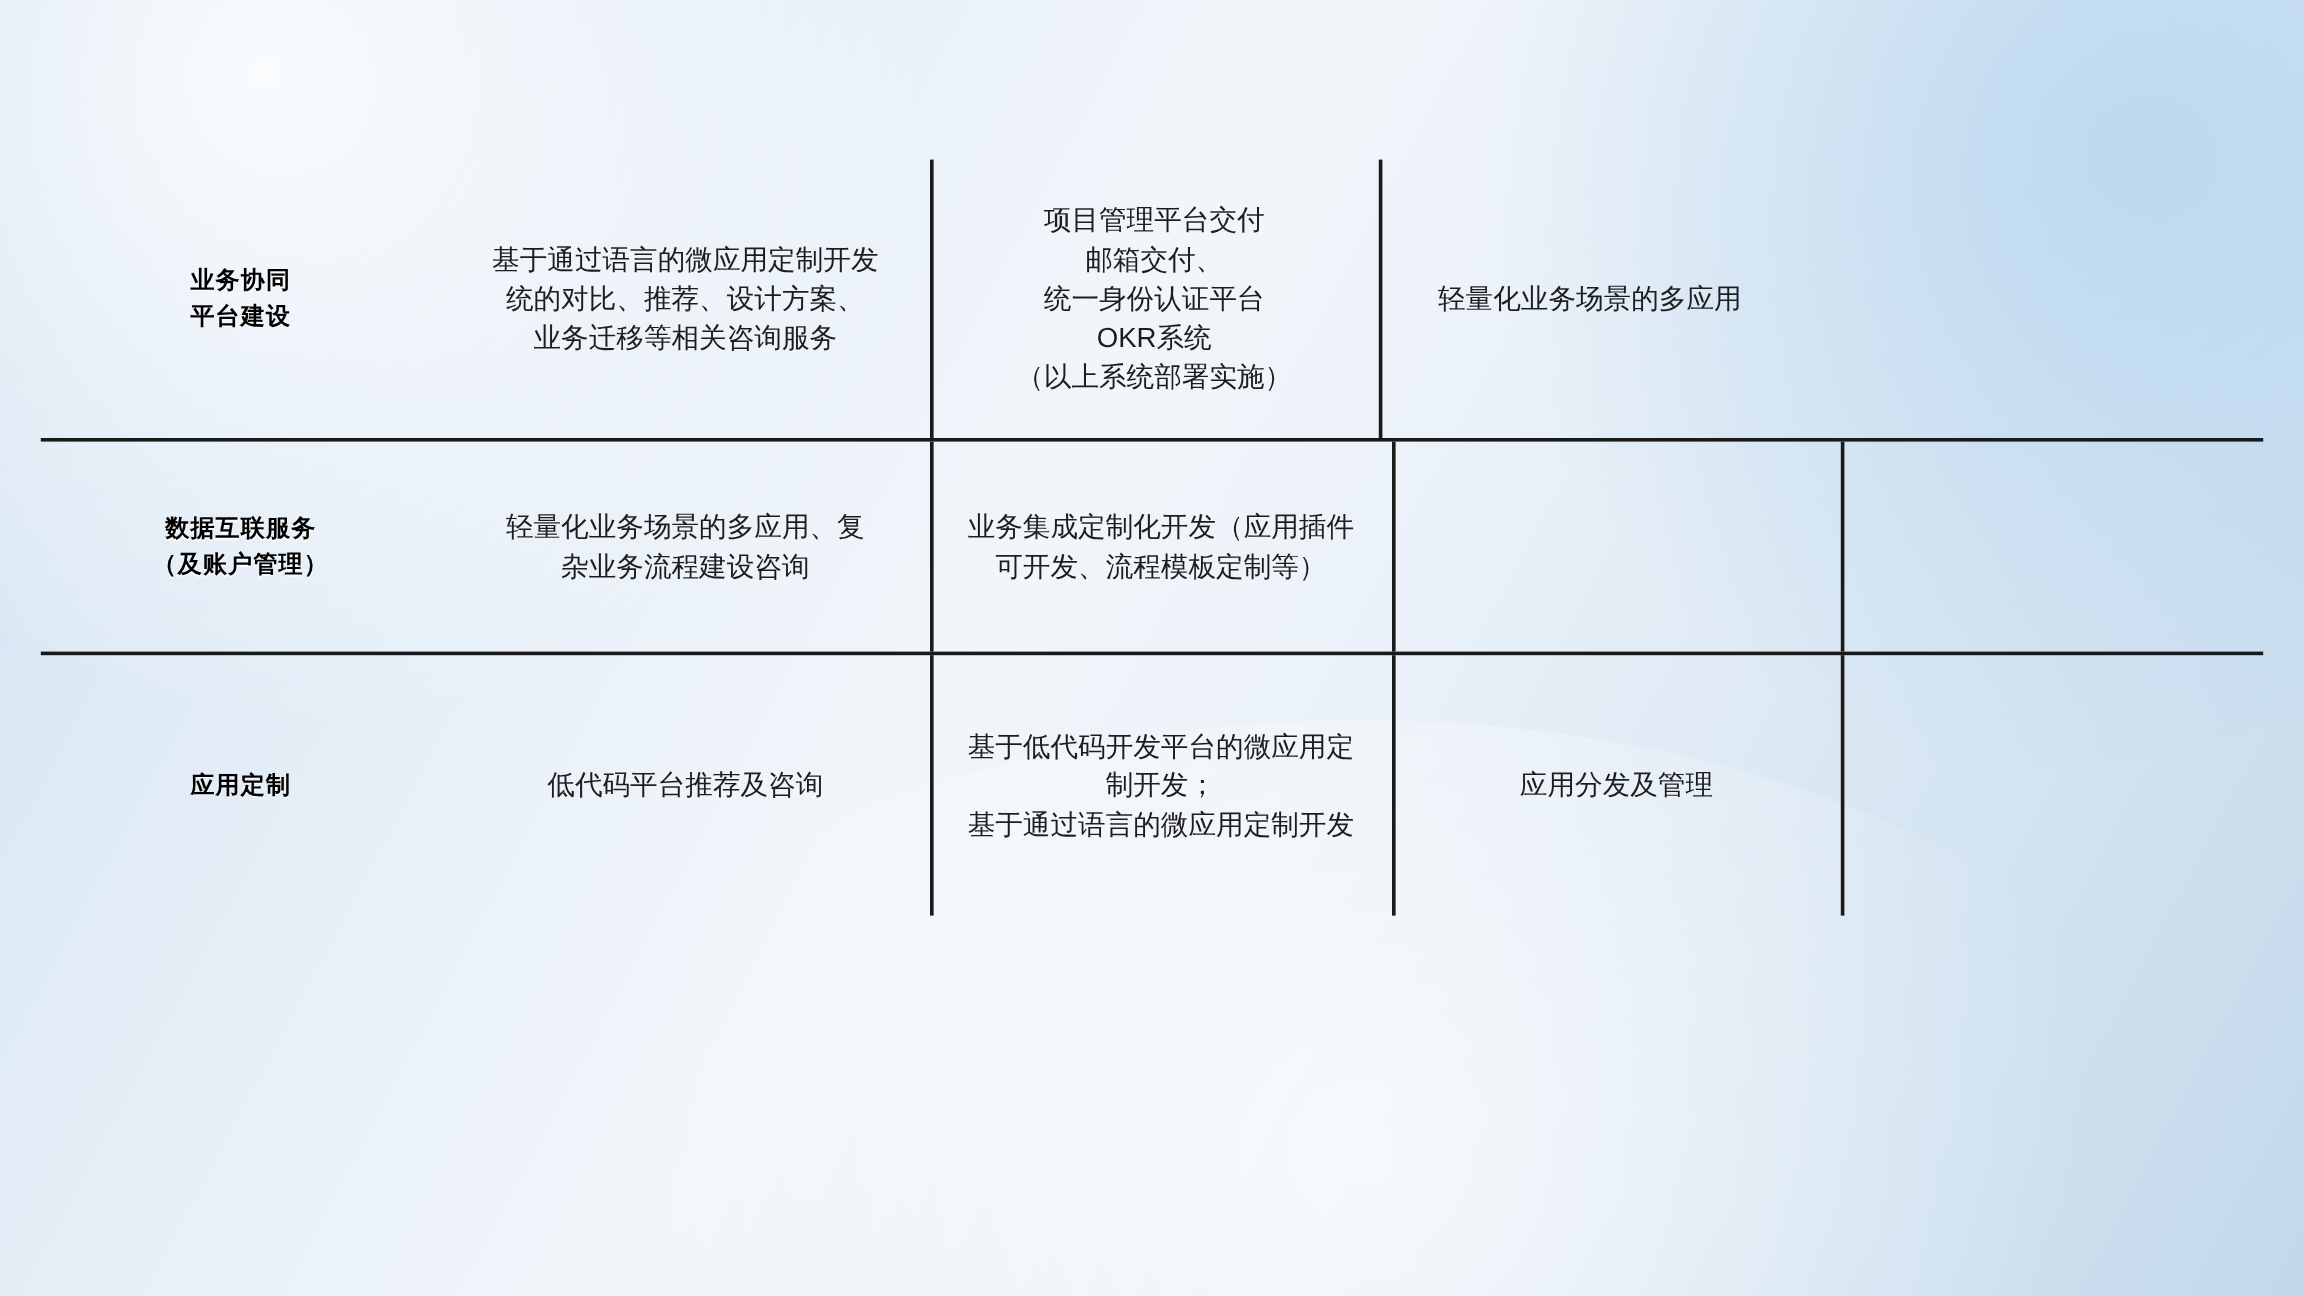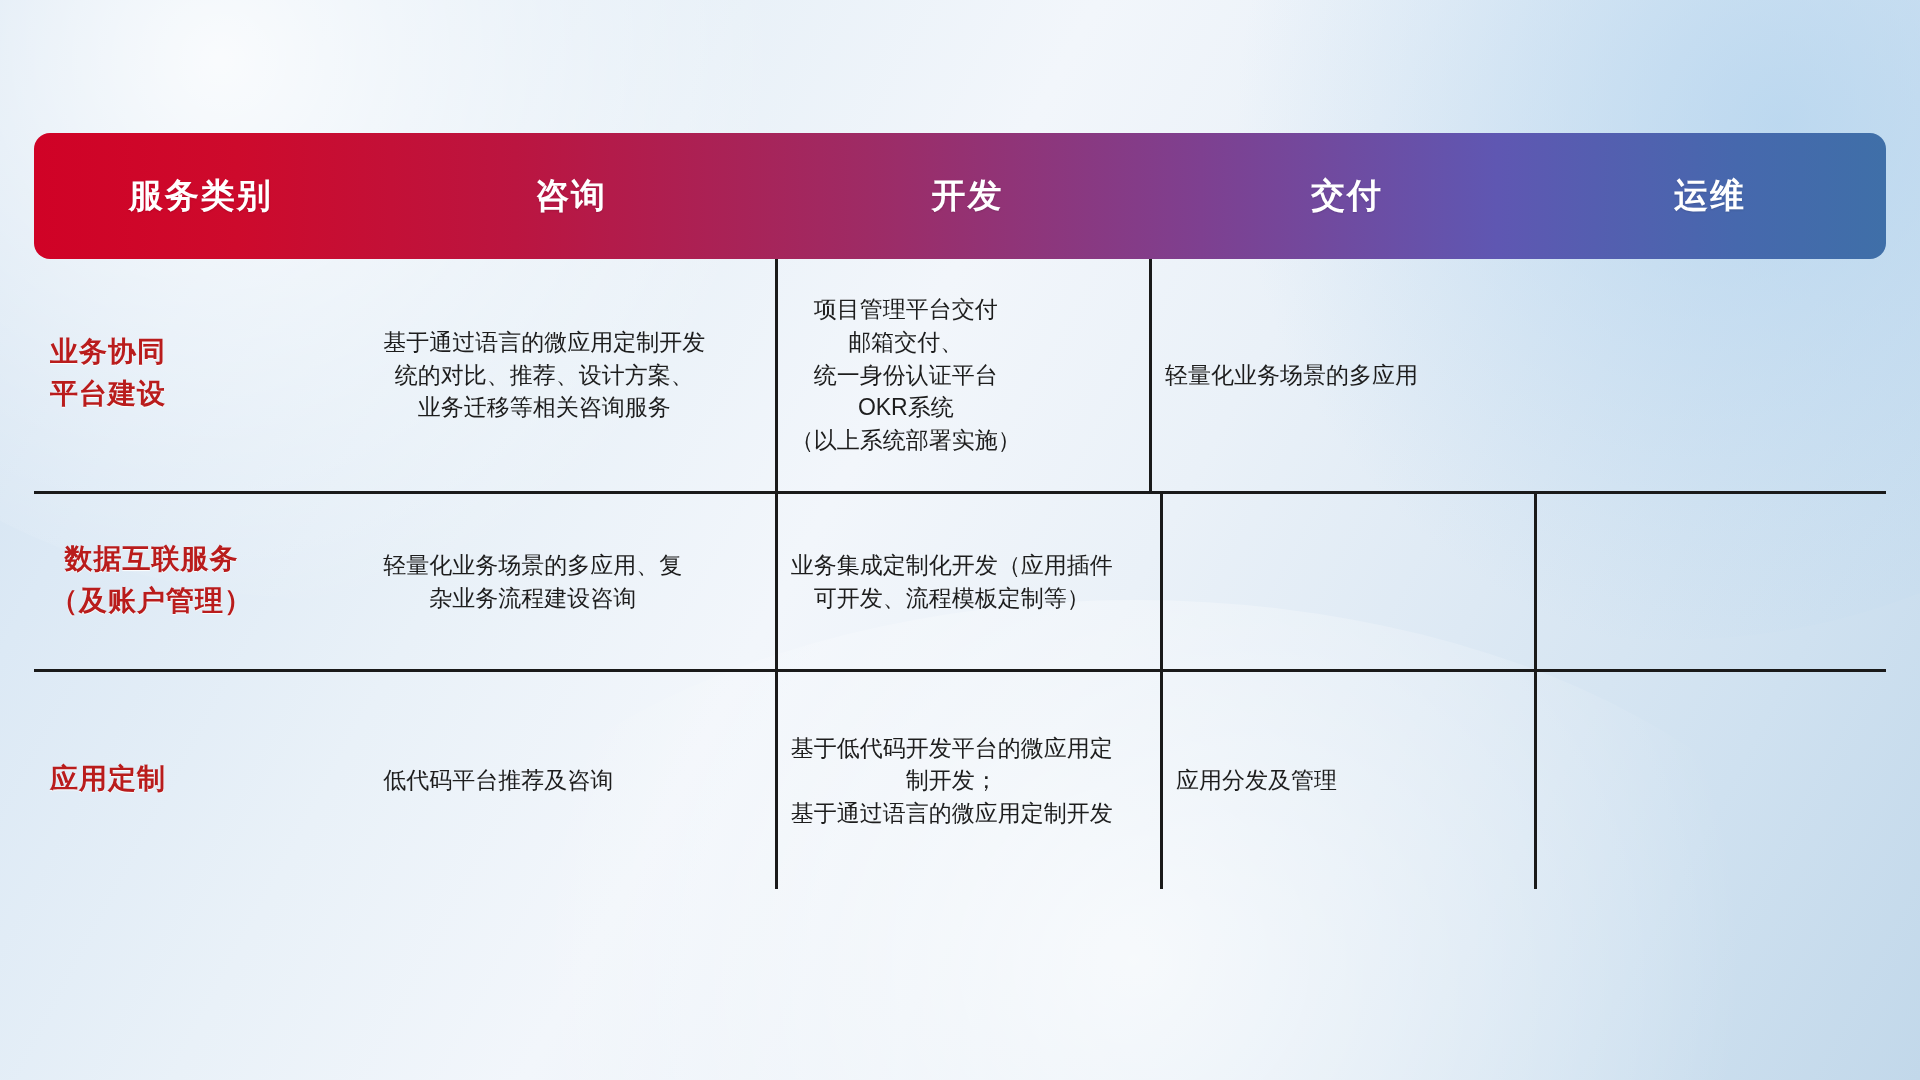--- a/index.html
+++ b/index.html
@@ -92,20 +92,21 @@
   .trow {
     display: flex;
     position: relative;
   }
   .trow + .trow { border-top: 3px solid #1a1a1a; }
 
   .td {
     position: relative;
     display: flex;
     align-items: center;
+    justify-content: center;
     text-align: center;
     padding: 10px 16px;
     font-size: 23px;
     line-height: 1.42;
     color: #1d1d1d;
     white-space: pre-line;
     border-radius: 32px;
   }
   .td + .td::before {
     content: "";
@@ -113,27 +114,26 @@
     left: 0;
     top: 0;
     bottom: 0;
     width: 3px;
     background: #1a1a1a;
   }
   
   .td.no-rule::before { display: none; }
 
   .cat {
-    color: #b91c1c;
+    color: #000000;
     font-weight: bold;
-    font-size: 28px;
+    font-size: 20px;
     line-height: 1.5;
     letter-spacing: 1px;
     text-shadow: 0 1px 1px rgba(255,255,255,0.9);
-    font-family: Liberation Mono, monospace;
   }
 
   
   .c0 { width: 18.0%; }
   .c1 { width: 22.0%; }
   .c2 { width: 20.8%; }
   .c3 { width: 20.2%; }
   .c4 { width: 19.0%; }
 
   .r0 { height: 232px; }
@@ -142,37 +142,20 @@
 </style>
 </head>
 <body>
 
 <div class="bg-glow-a"></div>
 <div class="bg-glow-b"></div>
 <div class="bg-glow-c"></div>
 
 <div class="table-wrap">
 
-  <div class="thead">
-    <div class="th c0">
-      <span>服务类别</span>
-    </div>
-    <div class="th c1">
-      <span>咨询</span>
-    </div>
-    <div class="th c2">
-      <span>开发</span>
-    </div>
-    <div class="th c3">
-      <span>交付</span>
-    </div>
-    <div class="th c4">
-      <span>运维</span>
-    </div>
-  </div>
 
   <div class="tbody">
 
     <div class="trow r0">
       <div class="td c0 cat">
         <span>业务协同
 平台建设</span>
       </div>
       <div class="td c1 no-rule">
         <span>基于通过语言的微应用定制开发

